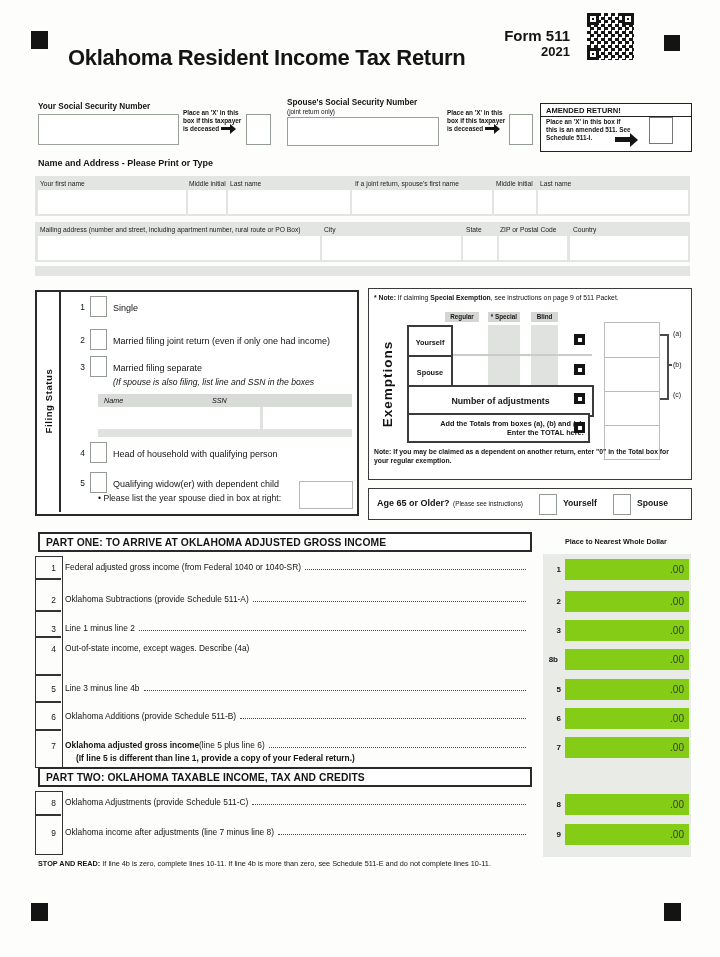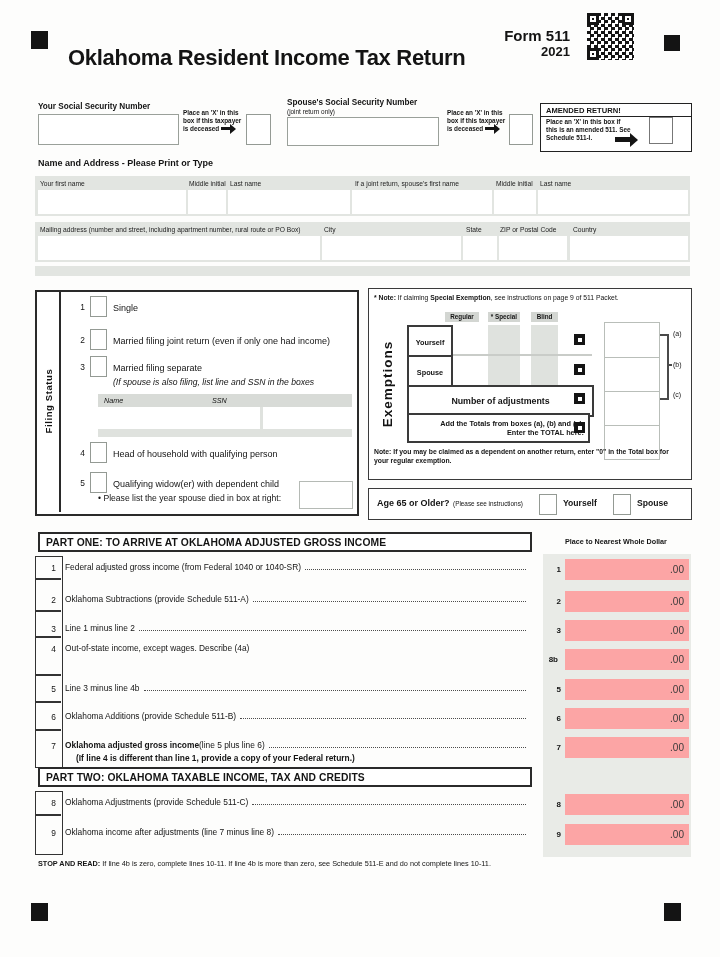--- a/index.html
+++ b/index.html
@@ -23,21 +23,21 @@
   .arrow.big::after{left:15px;top:-4.5px;border-left:8px solid #141414;border-top:7px solid transparent;border-bottom:7px solid transparent;}
   .vtext{position:absolute;white-space:nowrap;font-weight:bold;transform:translate(-50%,-50%) rotate(-90deg);}
   .secbox{position:absolute;border:2px solid #2a2a2a;background:#fff;}
   .chip{position:absolute;background:#d3d6d2;font-size:6.3px;font-weight:bold;text-align:center;line-height:10px;}
   .exlbl{position:absolute;border:2px solid #3a3a3a;background:#fff;font-size:7.3px;font-weight:bold;display:flex;align-items:center;justify-content:center;}
   .eqbox{position:absolute;width:11px;height:11px;background:#141414;display:flex;align-items:center;justify-content:center;}
   .eqbox::after{content:"";width:4px;height:4px;background:#fff;}
   .excell{position:absolute;}
   .partbox{position:absolute;border:2px solid #2a2a2a;background:#fff;font-size:10.3px;font-weight:bold;display:flex;align-items:center;padding-left:6px;box-sizing:border-box;letter-spacing:.1px;}
   .amtband{position:absolute;background:#e9ebe7;}
-  .amtbox{position:absolute;background:#fca5a5;font-size:10px;color:#3a3a3a;text-align:right;line-height:21px;padding-right:5px;box-sizing:border-box;}
+  .amtbox{position:absolute;background:#84cc16;font-size:10px;color:#3a3a3a;text-align:right;line-height:21px;padding-right:5px;box-sizing:border-box;}
   .refnum{position:absolute;font-size:8px;font-weight:bold;width:18px;text-align:right;}
   .lnlabel{position:absolute;display:flex;align-items:flex-end;font-size:8.4px;line-height:1.1;white-space:nowrap;}
   .leader{flex:1;border-bottom:1.6px dotted #4c4c4c;margin:0 2px 2px 4px;min-width:8px;}
   .leader.solid{border-bottom-style:solid;border-bottom-width:1px;}
   .numstrip{position:absolute;border:1.5px solid #333;background:transparent;}
   .stripnum{position:absolute;width:21px;text-align:right;font-size:8.4px;}
   .stripdiv{position:absolute;height:1.5px;background:#333;width:26px;left:35px;}
   .qr{position:absolute;width:47px;height:47px;background:repeating-conic-gradient(#161616 0% 25%, #ffffff 0% 50%);background-size:7px 7px;}
   .qr .f{position:absolute;width:12px;height:12px;border:3px solid #141414;background:#fff;box-sizing:border-box;}
   .qr .f::after{content:"";position:absolute;left:2px;top:2px;width:2px;height:2px;background:#141414;}
@@ -255,21 +255,21 @@
   <div class="lnlabel" style="left:65px;top:712px;width:463px;">
     <span>Oklahoma Additions (provide Schedule 511-B)</span>
       <i class="leader"></i>
   </div>
   <div class="lnlabel" style="left:65px;top:741px;width:463px;">
     <span class="b">Oklahoma adjusted gross income</span>
       <span> (line 5 plus line 6)</span>
       <i class="leader"></i>
   </div>
   <div class="lnlabel b" style="left:76px;top:754px;width:452px;">
-    <span>(If line 4 is different than line 1, provide a copy of your Federal return.)</span>
+    <span>(If line 5 is different than line 1, provide a copy of your Federal return.)</span>
   </div>
 
   <div class="partbox" style="left:38px;top:767px;width:494px;height:20px;">PART TWO:  OKLAHOMA TAXABLE INCOME, TAX AND CREDITS</div>
 
   <div class="numstrip" style="left:35px;top:791px;width:26px;height:62px;"></div>
   <div class="stripdiv" style="top:814px;"></div>
   <div class="stripnum" style="left:35px;top:798px;">8</div>
   <div class="stripnum" style="left:35px;top:828px;">9</div>
 
   <div class="lnlabel" style="left:65px;top:798px;width:463px;">

